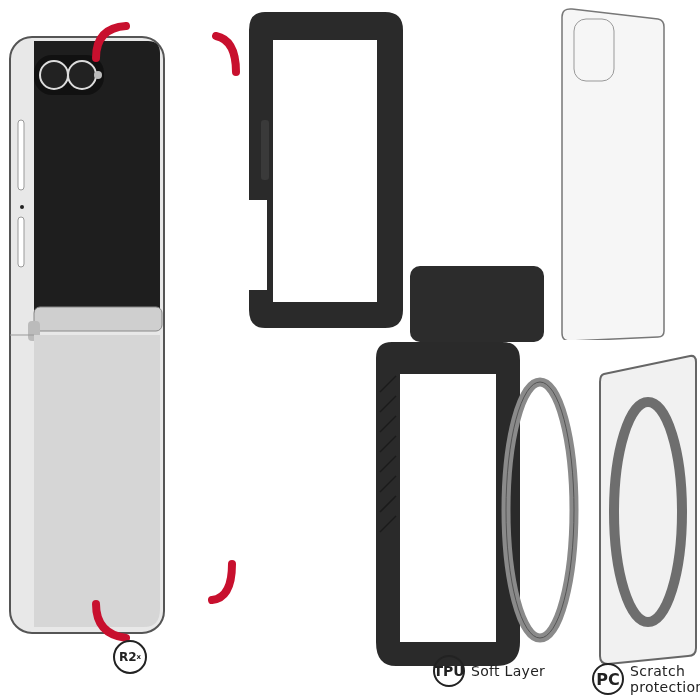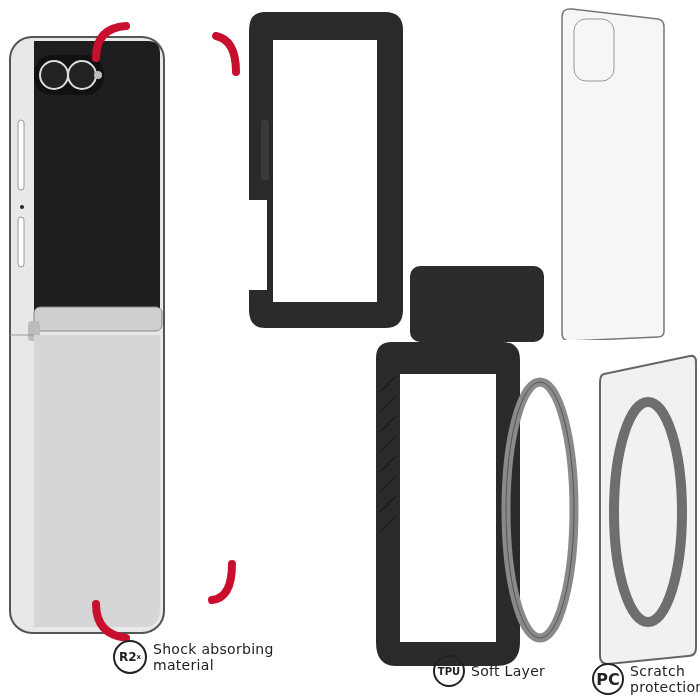--- a/index.html
+++ b/index.html
@@ -100,28 +100,24 @@
       <path d="M6 22 L92 4 Q98 3 98 10 V296 Q98 304 90 304 L10 312 Q2 312 2 304 V30 Q2 23 6 22 Z" fill="#f1f1f1" stroke="#666" stroke-width="2"></path>
       <ellipse cx="50" cy="160" rx="34" ry="110" fill="none" stroke="#6e6e6e" stroke-width="10"></ellipse>
     </svg>
 </div>
 
 <div class="label" style="left:113px;top:640px;">
   <div class="badge" style="width:34px;height:34px;font-size:12px;">
     <span>R2</span>
       <sup style="font-size:7px;">x</sup>
   </div>
-  <div class="label-text">
-    <div>Shock absorbing</div>
-    <div>material</div>
-  </div>
 </div>
 
 <div class="label" style="left:433px;top:655px;">
-  <div class="badge" style="width:32px;height:32px;font-size:10px;">
+  <div class="badge" style="width:32px;height:32px;font-size:14px;">
     <span>TPU</span>
   </div>
   <div class="label-text">
     <div>Soft Layer</div>
   </div>
 </div>
 
 <div class="label" style="left:592px;top:663px;">
   <div class="badge" style="width:32px;height:32px;font-size:16px;">
     <span>PC</span>

